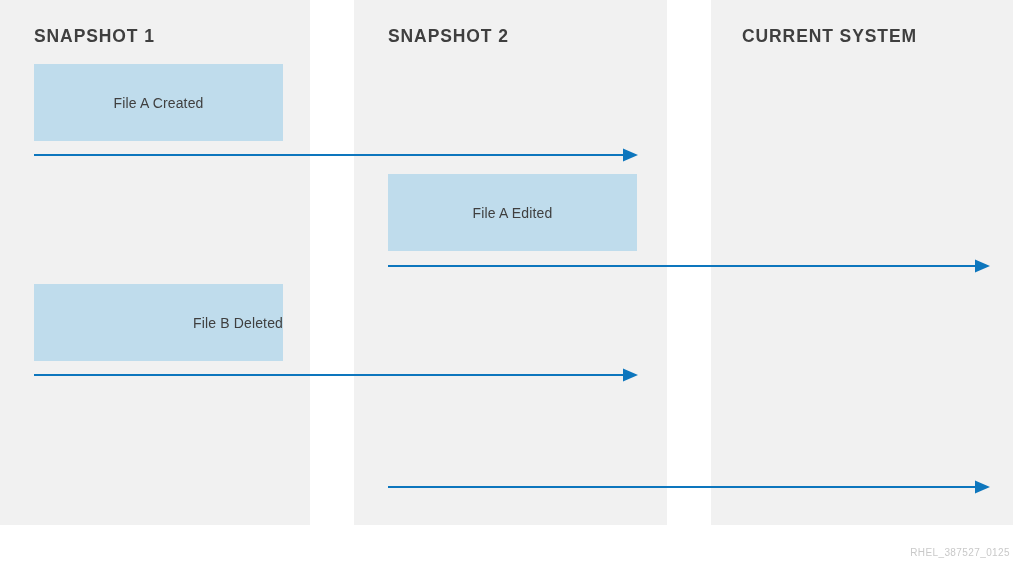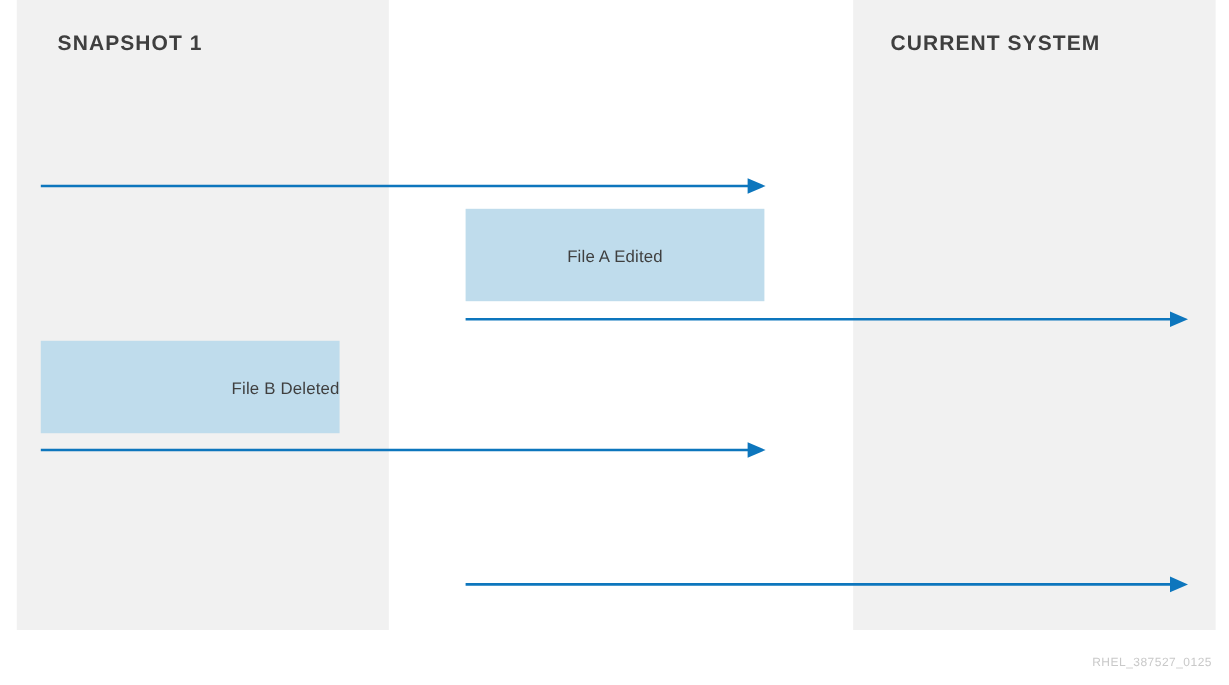--- a/index.html
+++ b/index.html
@@ -24,21 +24,21 @@
     height: 571px;
   }
 
   
   .column {
     position: absolute;
     top: 0;
     height: 525px;
     background: #f1f1f1;
   }
-  .col-1 { left: 14px;   width: 310px; }
+  .col-1 { left: 0px;   width: 310px; }
   .col-2 { left: 354px; width: 313px; }
   .col-3 { left: 711px; width: 302px; }
 
   .column-title {
     position: absolute;
     top: 26px;
     font-size: 17.5px;
     font-weight: bold;
     color: #3f3f3f;
     letter-spacing: 0.9px;
@@ -94,25 +94,31 @@
 </style>
 </head>
 <body>
 
 <div id="diagram">
 
   <div class="column col-1">
     <div class="column-title">SNAPSHOT 1</div>
   </div>
 
+  <div class="column col-2">
+    <div class="column-title">SNAPSHOT 2</div>
+  </div>
 
   <div class="column col-3">
     <div class="column-title">CURRENT SYSTEM</div>
   </div>
 
+  <div class="event-box box-file-a-created">
+    <span class="event-box-label">File A Created</span>
+  </div>
 
   <div class="event-box box-file-a-edited">
     <span class="event-box-label">File A Edited</span>
   </div>
 
   <div class="event-box box-file-b-deleted">
     <span class="event-box-label">File B Deleted</span>
   </div>
 
 

